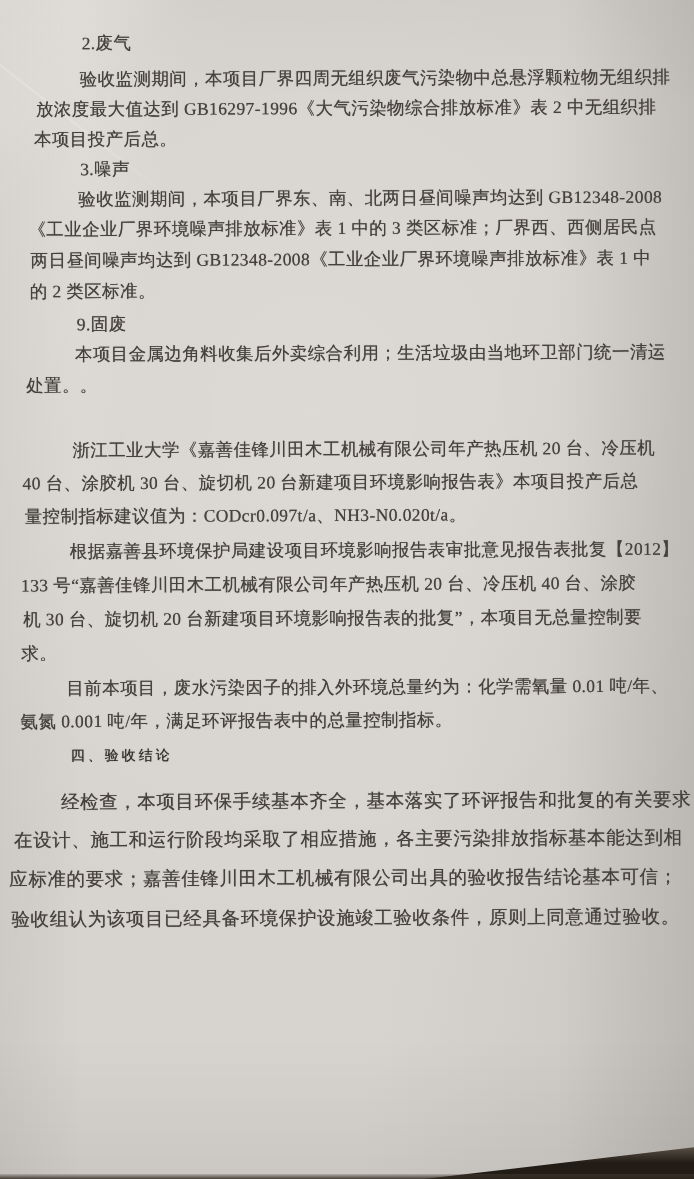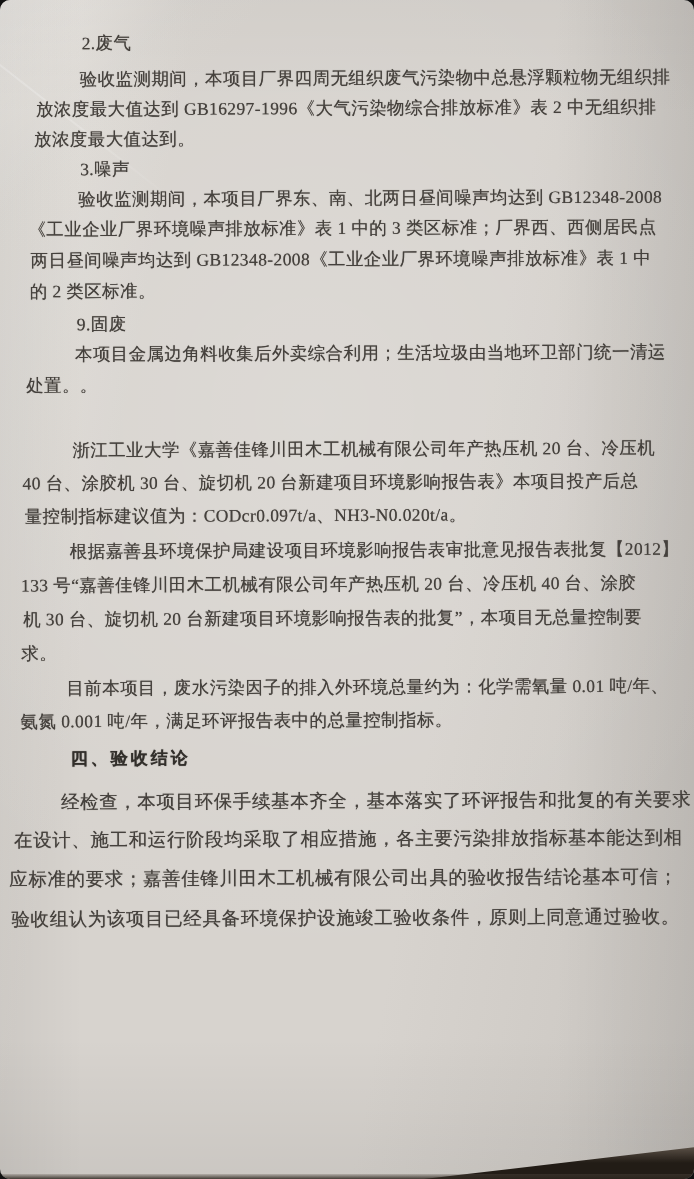--- a/index.html
+++ b/index.html
@@ -11,21 +11,20 @@
     --shadow-dark:#221c16;
   }
   html,body{margin:0;padding:0;background:#111;}
   .photo{
     position:relative;
     width:694px;height:1179px;
     overflow:hidden;
     background:
       linear-gradient(100deg, var(--paper-light) 0%, var(--paper) 22%, var(--paper) 62%, var(--paper-dark) 100%);
     font-family:"Liberation Serif","DejaVu Serif",serif;
-    border-radius:10px;
   }
   
   .vignette{
     position:absolute;inset:0;pointer-events:none;
     background:
       radial-gradient(120% 80% at 45% 35%, rgba(255,255,255,0.14), rgba(0,0,0,0) 60%),
       linear-gradient(to right, rgba(0,0,0,0.05), rgba(0,0,0,0) 12%, rgba(0,0,0,0) 80%, rgba(0,0,0,0.08)),
       linear-gradient(to bottom, rgba(0,0,0,0.03), rgba(0,0,0,0) 10%, rgba(0,0,0,0) 88%, rgba(0,0,0,0.06));
   }
   
@@ -61,38 +60,38 @@
     transform:rotate(-0.25deg);
     color:var(--ink);
   }
   .ln{
     position:absolute;white-space:nowrap;
     font-size:17.5px;letter-spacing:0.4px;
     text-shadow:0 0 0.7px rgba(70,64,58,0.75);
   }
   .ln.wide{font-size:18.5px;letter-spacing:0.6px;}
   .ln.hd{
-    font-weight:bold;font-size:17px;letter-spacing:3px;
+    font-weight:normal;font-size:14px;letter-spacing:3px;
     color:var(--ink-heading);
     text-shadow:0 0 0.9px rgba(40,36,32,0.8);
   }
 </style>
 </head>
 <body>
 
 <div class="photo">
   <div class="crease"></div>
   <div class="crease-line"></div>
   <div class="vignette"></div>
 
   <div class="text-layer">
     <div class="ln" style="top:30px;left:84px">2.废气</div>
     <div class="ln" style="top:66px;left:82px">验收监测期间，本项目厂界四周无组织废气污染物中总悬浮颗粒物无组织排</div>
     <div class="ln" style="top:96px;left:38px">放浓度最大值达到 GB16297-1996《大气污染物综合排放标准》表 2 中无组织排</div>
-    <div class="ln" style="top:126px;left:36px">放浓度最大值达到。</div>
+    <div class="ln" style="top:126px;left:36px">本项目投产后总。</div>
     <div class="ln" style="top:156px;left:82px">3.噪声</div>
     <div class="ln" style="top:186px;left:80px">验收监测期间，本项目厂界东、南、北两日昼间噪声均达到 GB12348-2008</div>
     <div class="ln" style="top:216px;left:30px">《工业企业厂界环境噪声排放标准》表 1 中的 3 类区标准；厂界西、西侧居民点</div>
     <div class="ln" style="top:247px;left:32px">两日昼间噪声均达到 GB12348-2008《工业企业厂界环境噪声排放标准》表 1 中</div>
     <div class="ln" style="top:278px;left:31px">的 2 类区标准。</div>
     <div class="ln" style="top:311px;left:78px">9.固废</div>
     <div class="ln" style="top:341px;left:76px">本项目金属边角料收集后外卖综合利用；生活垃圾由当地环卫部门统一清运</div>
     <div class="ln" style="top:372px;left:27px">处置。。</div>
     <div class="ln" style="top:437px;left:73px">浙江工业大学《嘉善佳锋川田木工机械有限公司年产热压机 20 台、冷压机</div>
     <div class="ln" style="top:470px;left:23px">40 台、涂胶机 30 台、旋切机 20 台新建项目环境影响报告表》本项目投产后总</div>

